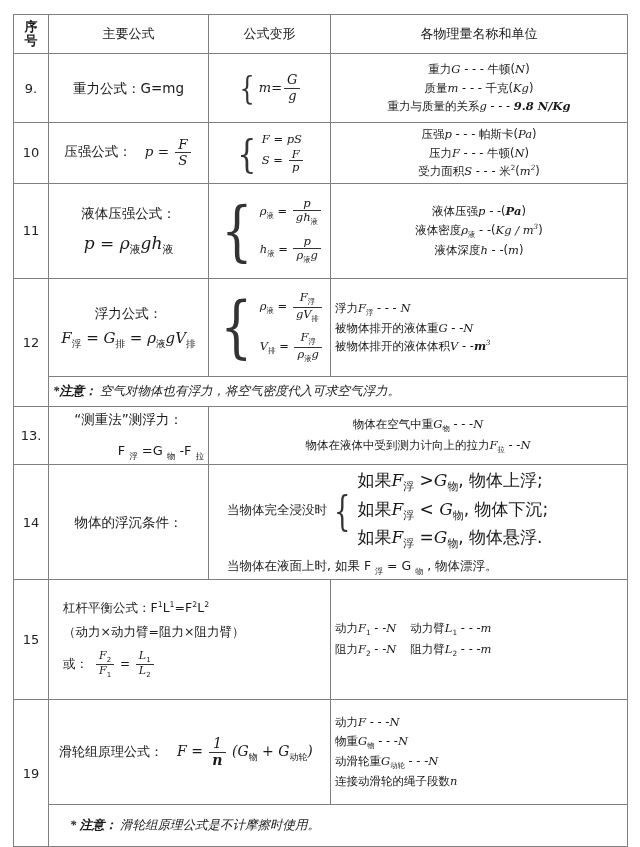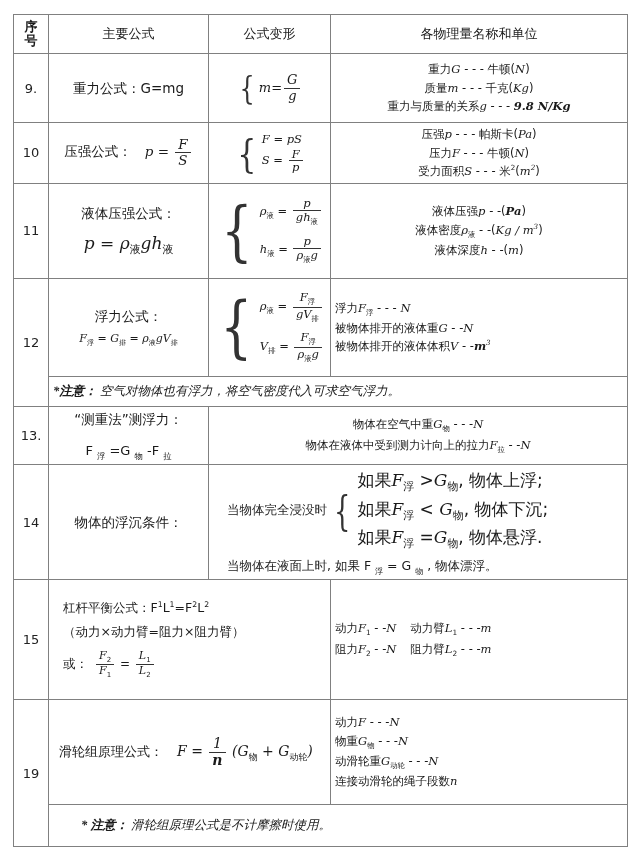--- a/index.html
+++ b/index.html
@@ -56,21 +56,21 @@
   .brace-lines{display:flex;flex-direction:column;justify-content:center;}
   .brace-lines > div{padding:1px 0;white-space:nowrap;}
 
   .eqline{font-family:"DejaVu Serif","Liberation Serif",serif;font-style:italic;
           font-size:13px;white-space:nowrap;}
   .eqline-sm{font-size:11.5px;}
 
   .note-cell{font-size:12.5px;font-style:italic;text-align:left;padding-left:14px;
              font-family:Liberation Serif, serif;}
   .note-cell b{font-weight:bold;}
-  .note-cell.indent{padding-left:32px;}
+  .note-cell.indent{padding-left:21px;}
   .cond-block{display:flex;flex-direction:column;align-items:flex-start;gap:5px;
               padding-left:14px;}
   .cond-top{display:flex;align-items:center;gap:2px;}
   .cond-text{font-size:12.5px;white-space:nowrap;}
   .cond-lines > div{font-size:17px;white-space:nowrap;padding:1.5px 0;text-align:left;}
   .lever-block{display:flex;flex-direction:column;align-items:flex-start;gap:7px;
                padding-left:10px;font-size:12.5px;}
   .lever-block .lv-row{white-space:nowrap;}
   .units-two{display:flex;gap:14px;white-space:nowrap;}
   .pulley-row{display:flex;align-items:center;justify-content:flex-start;gap:14px;
@@ -176,21 +176,21 @@
       <div>液体压强<span class="it">p</span> - -(<b class="it">Pa</b>)</div>
       <div>液体密度<span class="it">ρ</span><span class="sub">液</span> - -(<span class="it">Kg / m</span><span class="sup it">3</span>)</div>
       <div>液体深度<span class="it">h</span> - -(<span class="it">m</span>)</div>
     </td>
   </tr>
 
   <tr style="height:98px;">
     <td class="idx-cell" rowspan="2">12</td>
     <td class="main-cell">
       <div>浮力公式：</div>
-      <div class="it" style="font-size:11px;margin-top:4px;">
+      <div class="it" style="font-size:15px;margin-top:4px;">
         F<span class="sub">浮</span> = G<span class="sub">排</span> = ρ<span class="sub">液</span>gV<span class="sub">排</span>
       </div>
     </td>
     <td>
       <div class="brace-wrap">
         <span class="brace" style="font-size:4.2em;">{</span>
         <div class="brace-lines">
           <div class="eqline eqline-sm" style="padding:4px 0;">
             ρ<span class="sub">液</span> =
             <span class="frac"><span class="num">F<span class="sub">浮</span></span><span class="den">gV<span class="sub">排</span></span></span>
@@ -213,21 +213,21 @@
     <td class="note-cell" colspan="3">
       <b>*注意：</b>
       <span>空气对物体也有浮力，将空气密度代入可求空气浮力。</span>
     </td>
   </tr>
 
   <tr style="height:55px;">
     <td class="idx-cell">13.</td>
     <td class="main-cell">
       <div>“测重法”测浮力：</div>
-      <div style="font-size:13px;margin-top:12px;">
+      <div style="font-size:13px;margin-top:12px;text-align:right;">
         F <span class="sub">浮</span> =G <span class="sub">物</span> -F <span class="sub">拉</span>
       </div>
     </td>
     <td class="units-cell" colspan="2">
       <div>物体在空气中重<span class="it">G</span><span class="sub">物</span> - - -<span class="it">N</span></div>
       <div>物体在液体中受到测力计向上的拉力<span class="it">F</span><span class="sub">拉</span> - -<span class="it">N</span></div>
     </td>
   </tr>
 
   <tr style="height:115px;">

